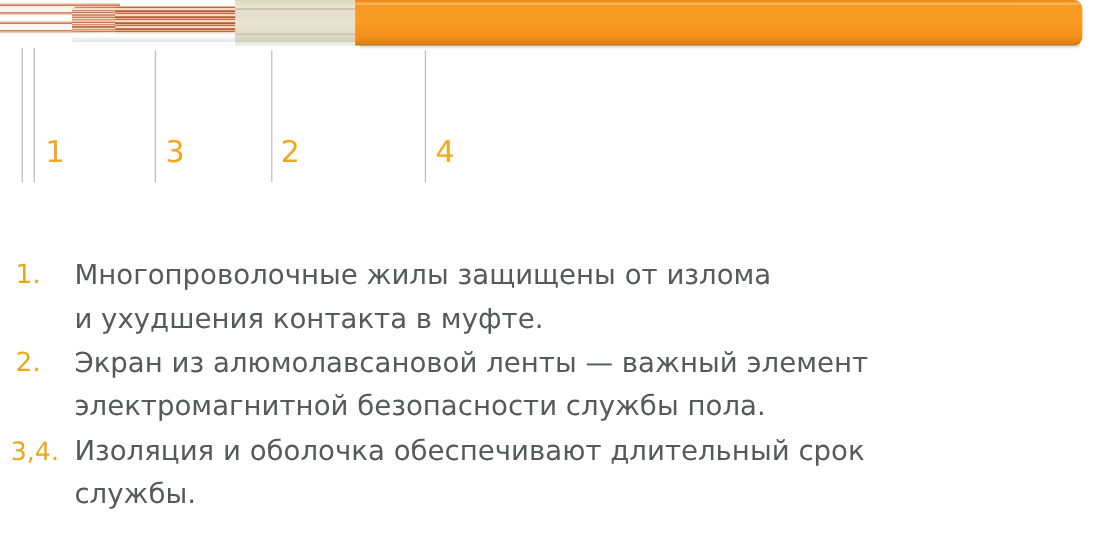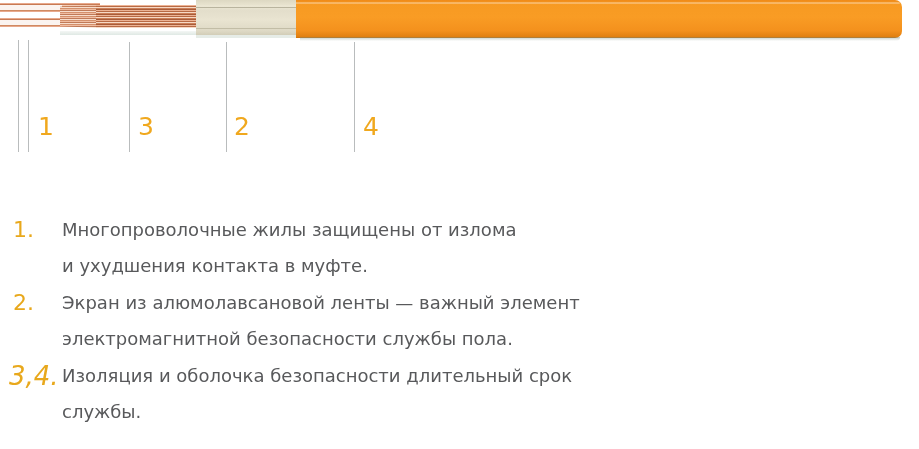--- a/index.html
+++ b/index.html
@@ -186,27 +186,26 @@
     color: #e8a81c;
     font-size: 22px;
     line-height: 36px;
     width: 62px;
     padding-left: 13px;
     box-sizing: border-box;
     flex: 0 0 62px;
     white-space: nowrap;
   }
   .item-marker.wide {
-    font-size: 26px;
+    font-size: 21px;
     padding-left: 9px;
-    font-style: italic;
   }
   .item-text {
     color: #58595b;
-    font-size: 18px;
+    font-size: 23px;
     line-height: 36px;
     white-space: pre-line;
   }
 </style>
 </head>
 <body>
 
 <div id="cable-illustration">
 
   <div class="strand-bundle" style="left:0px; top:3px; width:100px; height:9px;"></div>
@@ -249,17 +248,17 @@
   </div>
 
   <div class="list-item">
     <span class="item-marker">2.</span>
     <span class="item-text">Экран из алюмолавсановой ленты — важный элемент
 электромагнитной безопасности службы пола.</span>
   </div>
 
   <div class="list-item">
     <span class="item-marker wide">3,4.</span>
-    <span class="item-text">Изоляция и оболочка безопасности длительный срок
+    <span class="item-text">Изоляция и оболочка обеспечивают длительный срок
  службы.</span>
   </div>
 
 </div>
 
 </body></html>

